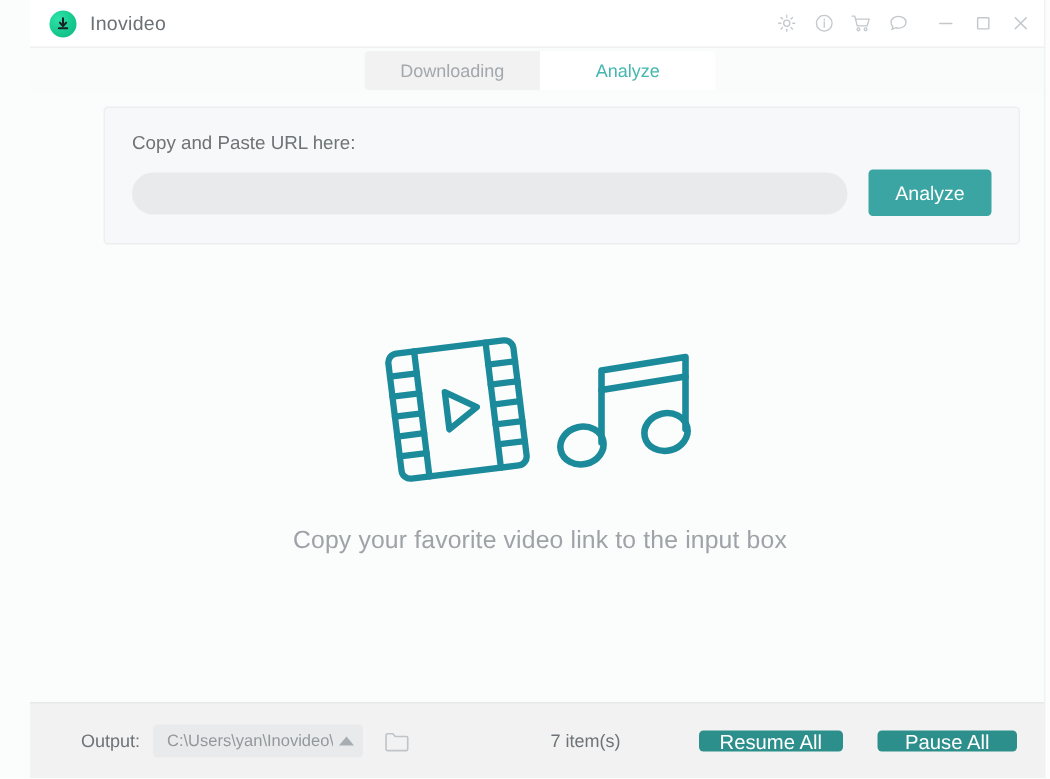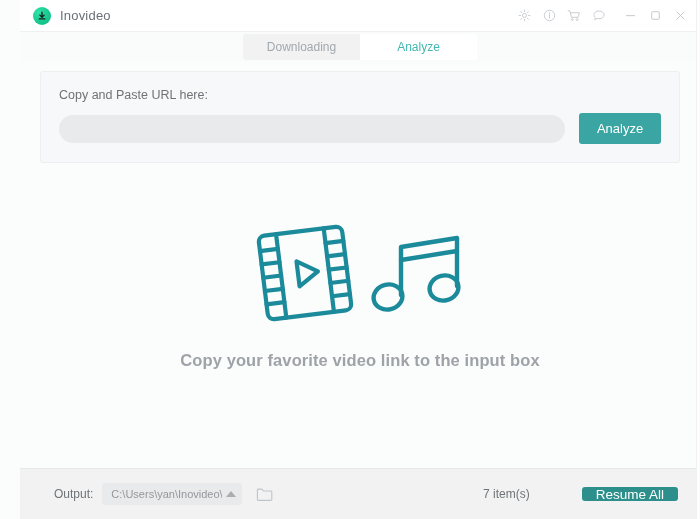--- a/index.html
+++ b/index.html
@@ -101,20 +101,21 @@
     font-size: 12px;
     cursor: default;
   }
   .tab.inactive { background: #f2f2f2; color: #a3a8ad; }
   .tab.active   { background: #ffffff; color: #45b7b0; }
 
   
   .urlpanel-wrap {
     flex: 0 0 auto;
     padding: 9px 20px 0 20px;
+    margin-left: 29px;
   }
   .urlpanel {
     background: #f7f8f9;
     border: 1px solid #eceef0;
     border-radius: 3px;
     padding: 16px 18px 18px 18px;
   }
   .url-label {
     font-size: 12.5px;
     color: #6e7377;
@@ -164,21 +165,21 @@
   .illus {
     display: flex;
     align-items: center;
     justify-content: center;
     gap: 6px;
   }
   .illus svg { display: block; }
   .empty-text {
     margin-top: 26px;
     font-size: 16.5px;
-    font-weight: bold;
+    font-weight: normal;
     color: #9ea3a8;
     letter-spacing: .1px;
   }
 
   
   .bottombar {
     flex: 0 0 51px;
     height: 51px;
     background: #f2f2f2;
     border-top: 1px solid #e7e8e9;
@@ -387,16 +388,17 @@
 
     <span class="folder-btn">
       <svg width="17" height="15" viewBox="0 0 18 16" aria-hidden="true">
         <path d="M1.4 13.4V3.2c0-.5.4-.9.9-.9h4l1.6 2h8c.5 0 .9.4.9.9v8.2c0 .5-.4.9-.9.9H2.3c-.5 0-.9-.4-.9-.9z" fill="none" stroke="currentColor" stroke-width="1.15" stroke-linejoin="round"></path>
       </svg>
     </span>
 
     <span class="count">7 item(s)</span>
 
     <button class="bbtn first">Resume All</button>
+    <button class="bbtn">Pause All</button>
   </div>
 
   <div class="edge-sliver"></div>
 </div>
 
 </body></html>

